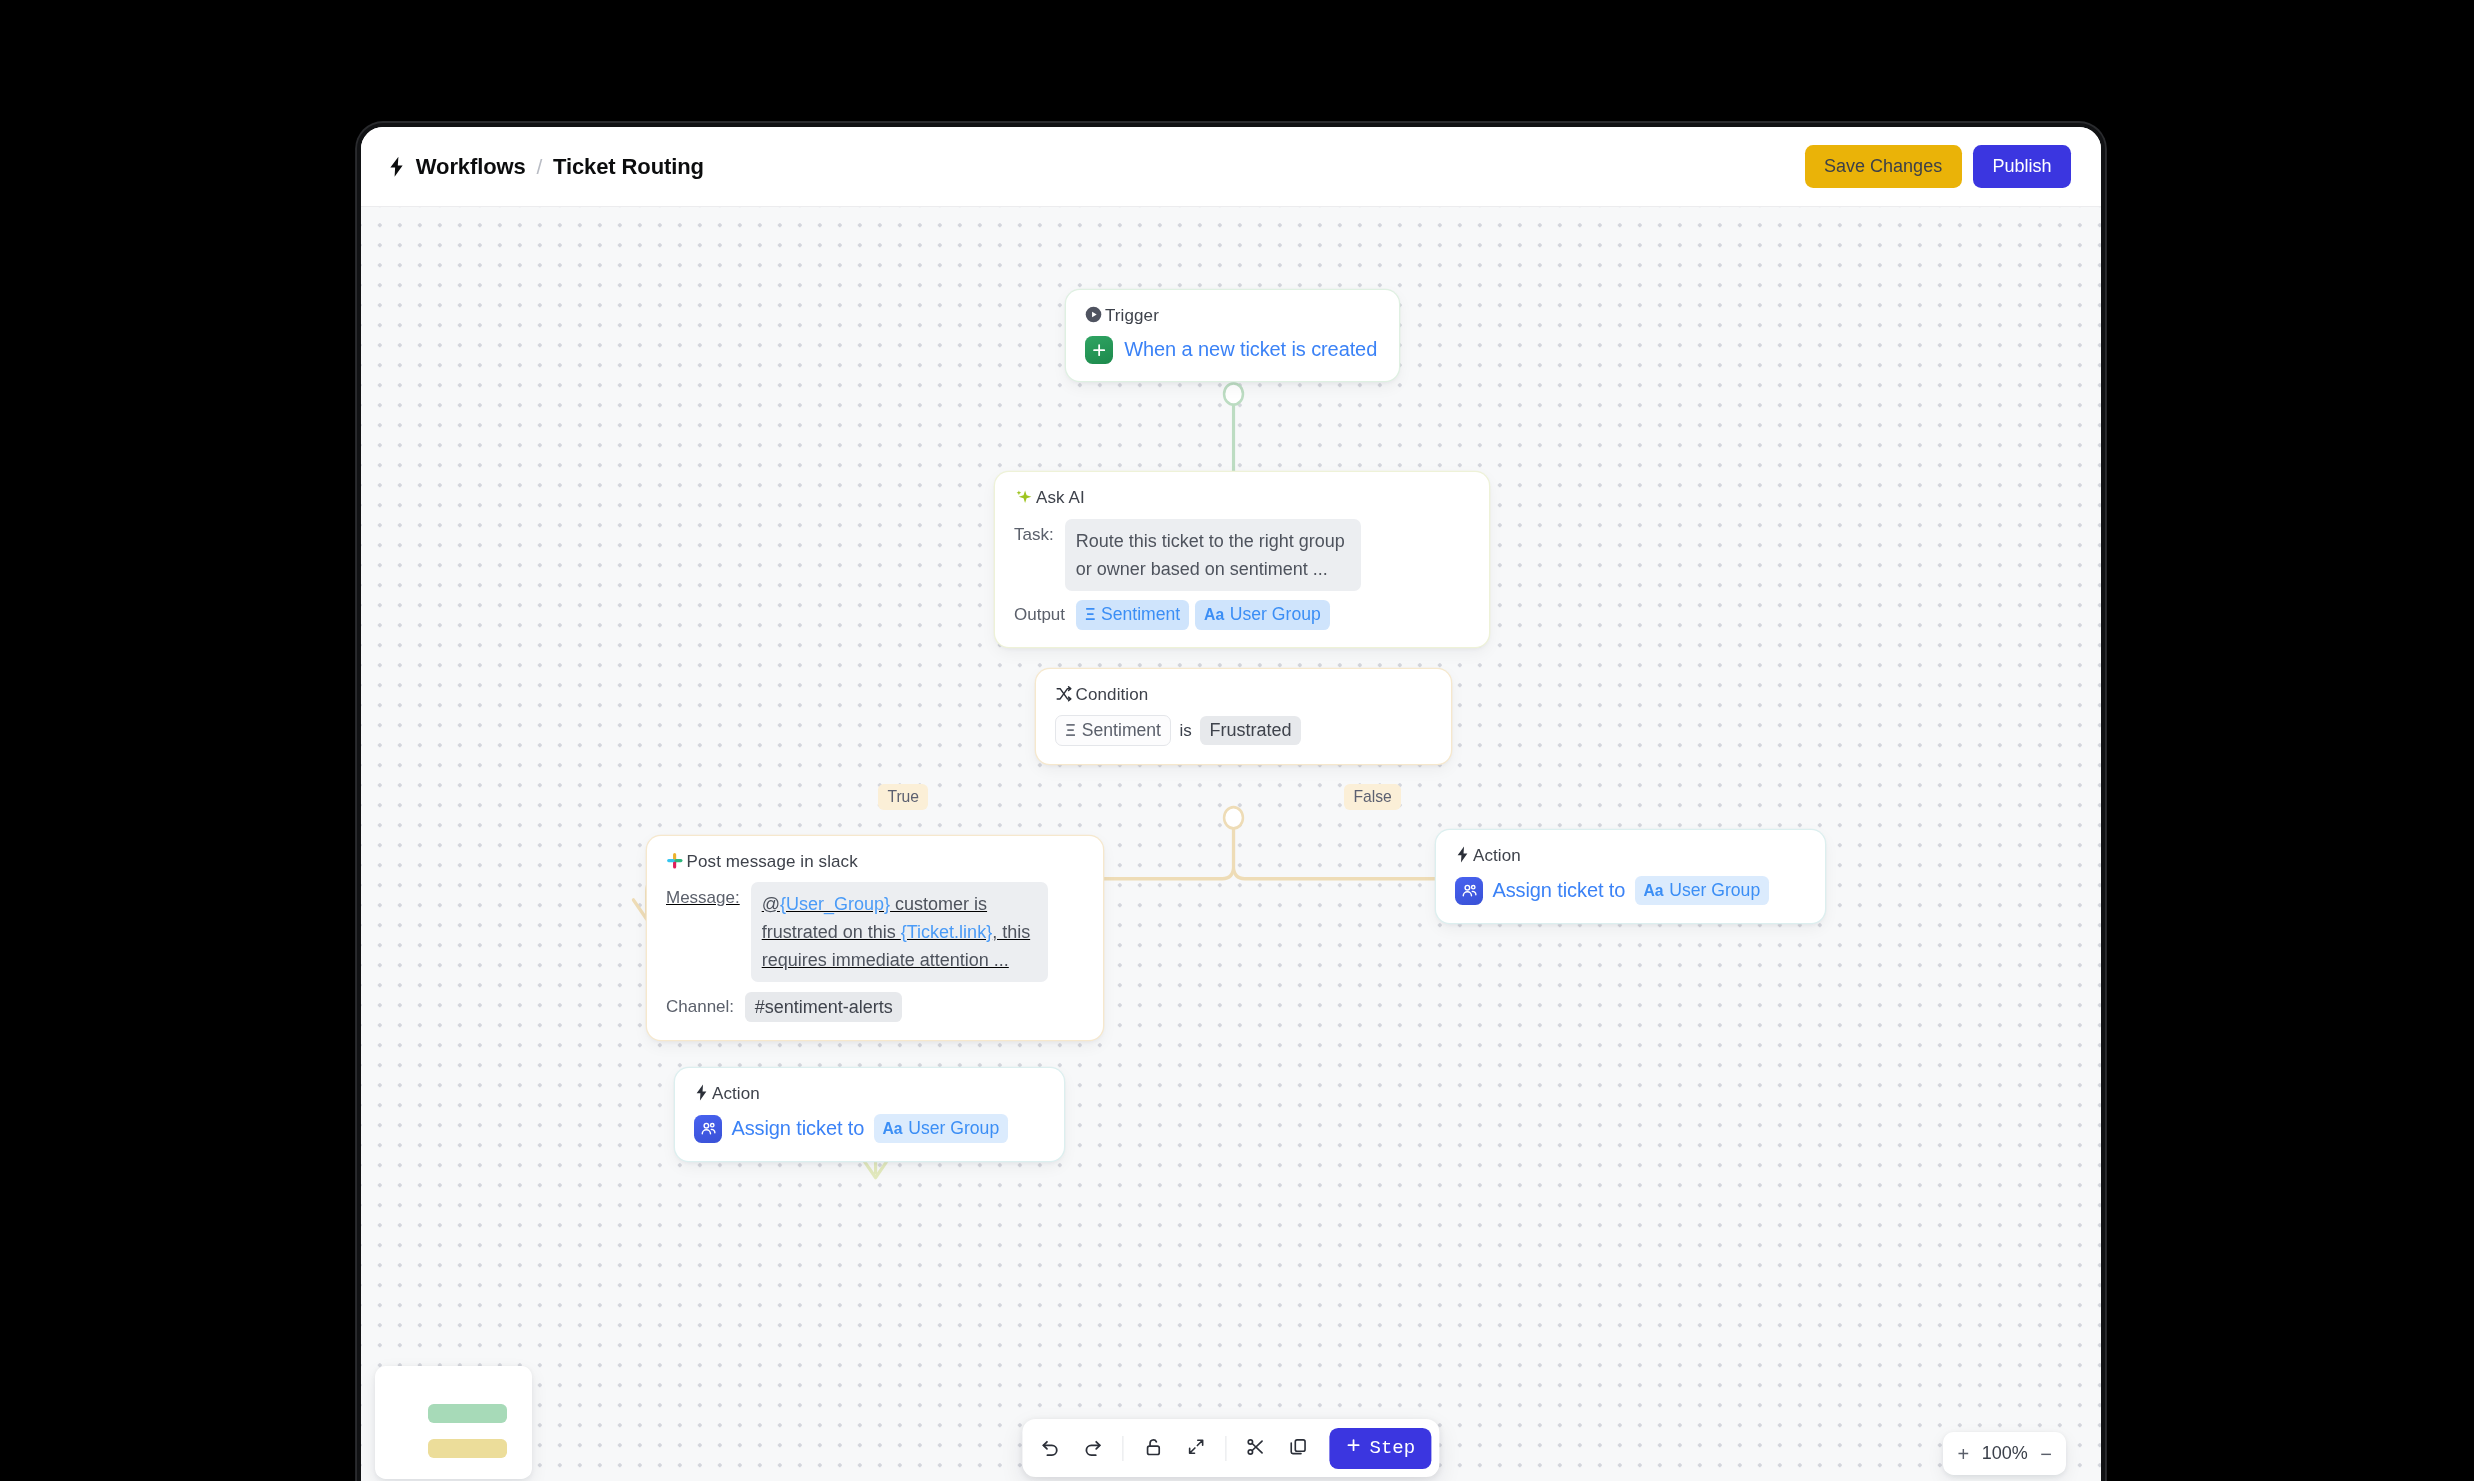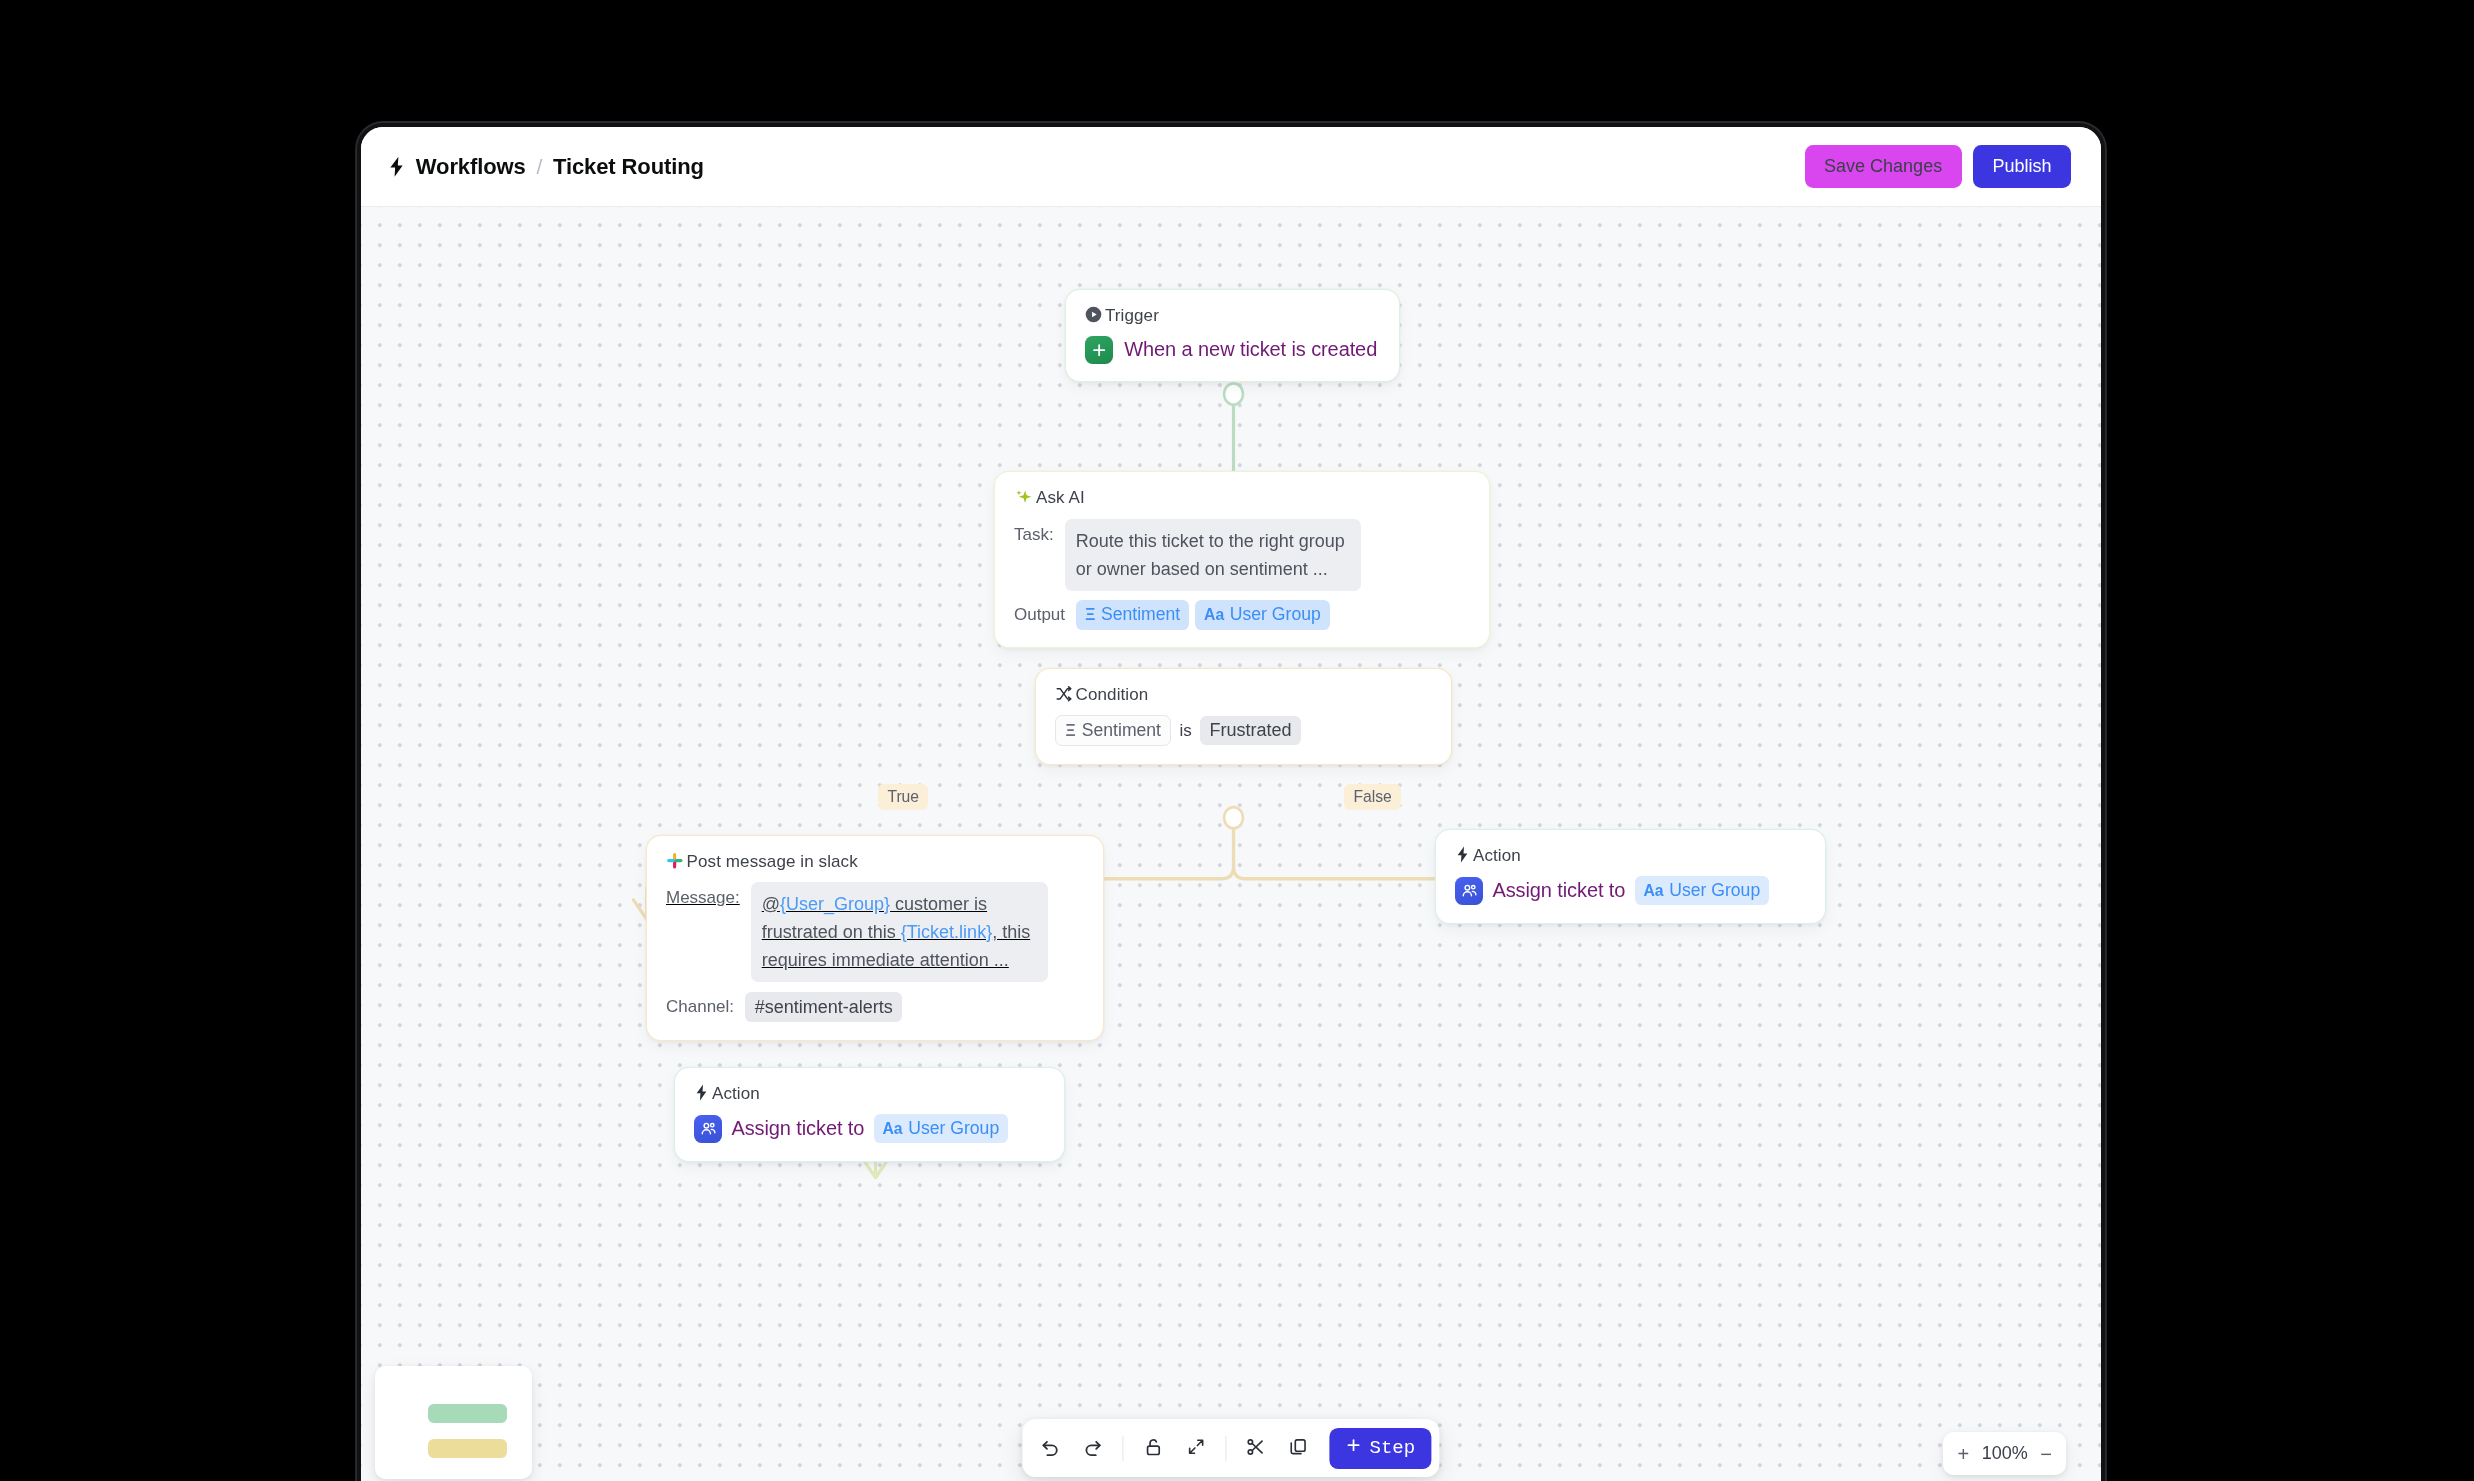--- a/index.html
+++ b/index.html
@@ -39,21 +39,21 @@
   .bolt-logo { width: 19px; height: 21.4px; display:block; }
   .crumb-root {
     font-size: 22px; font-weight: 700; color: #0c0d0e; letter-spacing: -0.1px;
   }
   .crumb-sep { font-size: 21px; color: #b9bcc4; font-weight: 400; padding: 0 1.3px;}
   .crumb-leaf {
     font-size: 22px; font-weight: 700; color: #0c0d0e; letter-spacing: -0.1px;
   }
   .header-actions { display: flex; align-items: center; gap: 11.3px; }
   #save-changes-btn {
-    background: #d946ef; color: #3c4049;
+    background: #eab308; color: #3c4049;
     border: none; border-radius: 8.2px;
     font-size: 18px; font-family: inherit;
     padding: 10.7px 19.5px; cursor: pointer; white-space: nowrap;
   }
   #publish-btn {
     background: #3b36e0; color: #ffffff;
     border: none; border-radius: 8.2px;
     font-size: 18px; font-family: inherit;
     padding: 10.7px 19.5px; cursor: pointer; white-space: nowrap;
   }
@@ -130,21 +130,21 @@
 
   
   .app-ico {
     width: 28px; height: 28px; border-radius: 7.5px;
     display: inline-flex; align-items: center; justify-content: center;
     flex: 0 0 28px;
   }
   .ico-green { background: linear-gradient(160deg,#2fa463,#1d8a4c); }
   .ico-blue  { background: linear-gradient(160deg,#4862f0,#3951d6); }
 
-  .main-text { font-size: 20px; color: #701a75; letter-spacing: -0.1px; white-space: nowrap;}
+  .main-text { font-size: 20px; color: #3b82f6; letter-spacing: -0.1px; white-space: nowrap;}
 
   
   .edge-label {
     position: absolute;
     background: #fbefd7; color: #5c6070;
     border-radius: 5.7px; padding: 3.8px 9.4px;
     font-size: 15.7px;
   }
 
   

